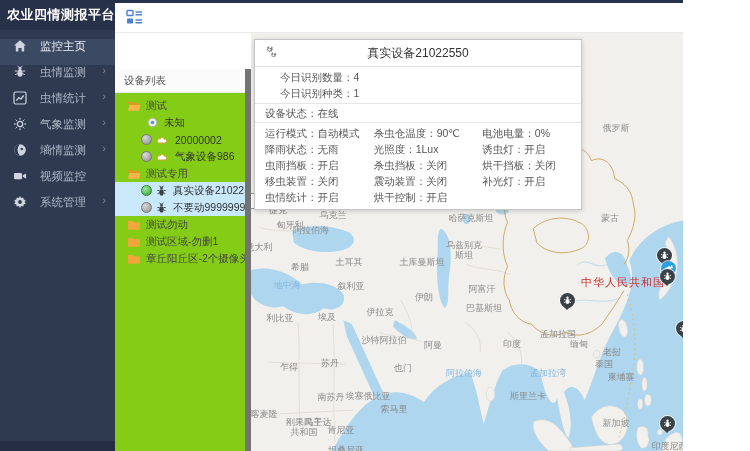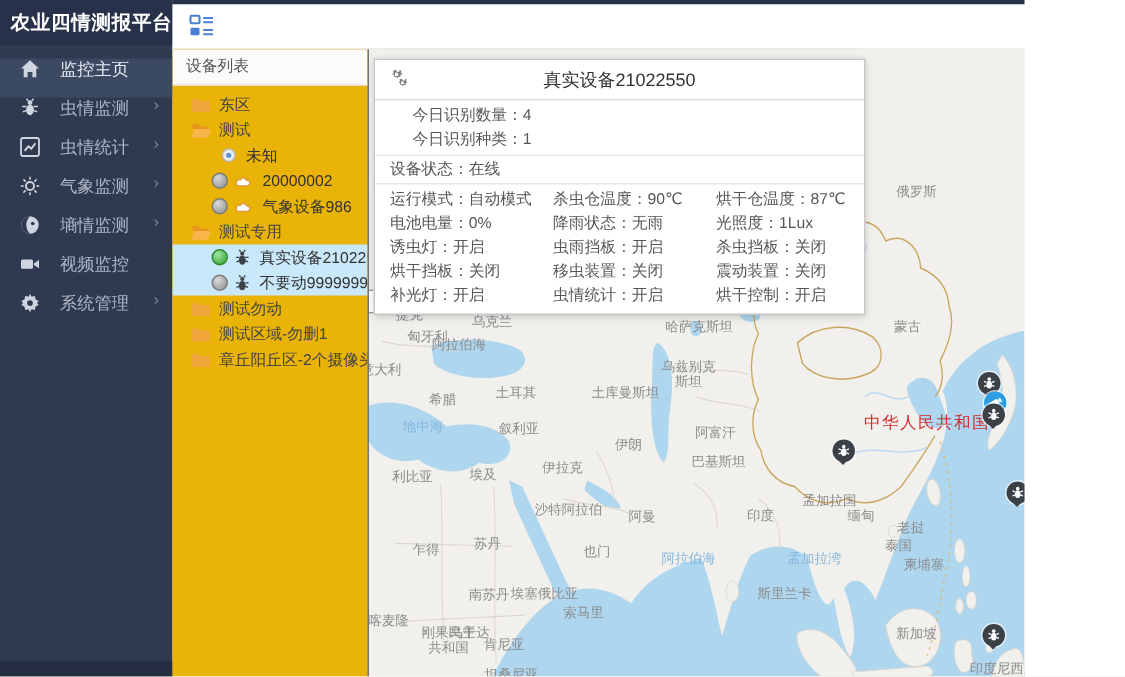--- a/index.html
+++ b/index.html
@@ -23,22 +23,22 @@
   
   .main{flex:1;display:flex;flex-direction:column;min-width:0;}
   .top-strip{height:3px;background:#27314a;}
   .topbar{height:29px;background:#fff;border-bottom:1px solid #ebebeb;
           display:flex;align-items:center;padding-left:11px;}
   .menu-toggle{width:17px;height:17px;color:#4a7fd6;cursor:pointer;}
   .menu-toggle svg{width:17px;height:17px;display:block;}
   .content{flex:1;display:flex;min-height:0;}
 
   
-  .device-panel{width:130px;flex-shrink:0;background:#eab308;border-right:1px solid #737373;
-                font-size:10.5px;overflow:hidden;}
+  .device-panel{width:130px;flex-shrink:0;background:#84cc16;border-right:6px solid #737373;
+                font-size:10.5px;overflow:hidden;margin-top:36px;}
   .panel-header{height:23px;line-height:23px;padding-left:9px;color:#555;
                 border-bottom:1px solid #e8e8e8;background:#fbfbfb;}
   .tree{padding-top:4px;}
   .tree-row{height:17px;display:flex;align-items:center;white-space:nowrap;
             overflow:hidden;color:#444;cursor:pointer;}
   .tree-row.lvl0{padding-left:12px;}
   .tree-row.lvl1{padding-left:26px;}
   .tree-row.lvl1u{padding-left:32px;}
   .tree-row.selected{background:#c9e8f9;}
   .tree-row .ticon{display:inline-flex;margin-right:6px;flex-shrink:0;}
@@ -175,28 +175,20 @@
           <path d="M9.5 11h6.5M9.5 13.8h6.5" stroke="currentColor" stroke-width="1.4"></path>
         </svg>
       </span>
     </header>
 
     <div class="content">
 
       <div class="device-panel">
         <div class="panel-header">设备列表</div>
         <div class="tree">
-            <div class="tree-row lvl0">
-              <span class="ticon">
-                <svg width="13" height="11" viewBox="0 0 14 12">
-                  <path d="M1 3.2C1 2.5 1.5 2 2.2 2h3.3l1.6 1.6h5.7c.7 0 1.2.5 1.2 1.2v5.8c0 .7-.5 1.2-1.2 1.2H2.2C1.5 11.8 1 11.3 1 10.6z" fill="#f0a63a"></path>
-                </svg>
-              </span>
-              <span>东区</span>
-            </div>
             <div class="tree-row lvl0">
               <span class="ticon">
                 <svg width="13" height="11" viewBox="0 0 14 12">
                   <path d="M1 3.2C1 2.5 1.5 2 2.2 2h3.3l1.6 1.6h5.2c.6 0 1 .4 1 1v.8H2.5z" fill="#e8941f"></path>
                   <path d="M2.5 5.4h11.3c.6 0 .9.5.7 1l-1.5 4.7c-.2.5-.6.7-1.1.7H1.8c-.6 0-.9-.4-.8-1z" fill="#f7b54a"></path>
                 </svg>
               </span>
               <span>测试</span>
             </div>
             <div class="tree-row lvl1u">
@@ -461,21 +453,20 @@
             <div class="popup-stats" id="popup-stats">
                 <div class="popup-row">今日识别数量：4</div>
                 <div class="popup-row">今日识别种类：1</div>
               </div>
             <div class="popup-status" id="popup-status">
                 <div class="popup-row">设备状态：在线</div>
               </div>
             <div class="popup-grid" id="popup-grid">
                 <div class="cell">运行模式：自动模式</div>
                 <div class="cell">杀虫仓温度：90℃</div>
-                <div class="cell">烘干仓温度：87℃</div>
                 <div class="cell">电池电量：0%</div>
                 <div class="cell">降雨状态：无雨</div>
                 <div class="cell">光照度：1Lux</div>
                 <div class="cell">诱虫灯：开启</div>
                 <div class="cell">虫雨挡板：开启</div>
                 <div class="cell">杀虫挡板：关闭</div>
                 <div class="cell">烘干挡板：关闭</div>
                 <div class="cell">移虫装置：关闭</div>
                 <div class="cell">震动装置：关闭</div>
                 <div class="cell">补光灯：开启</div>

